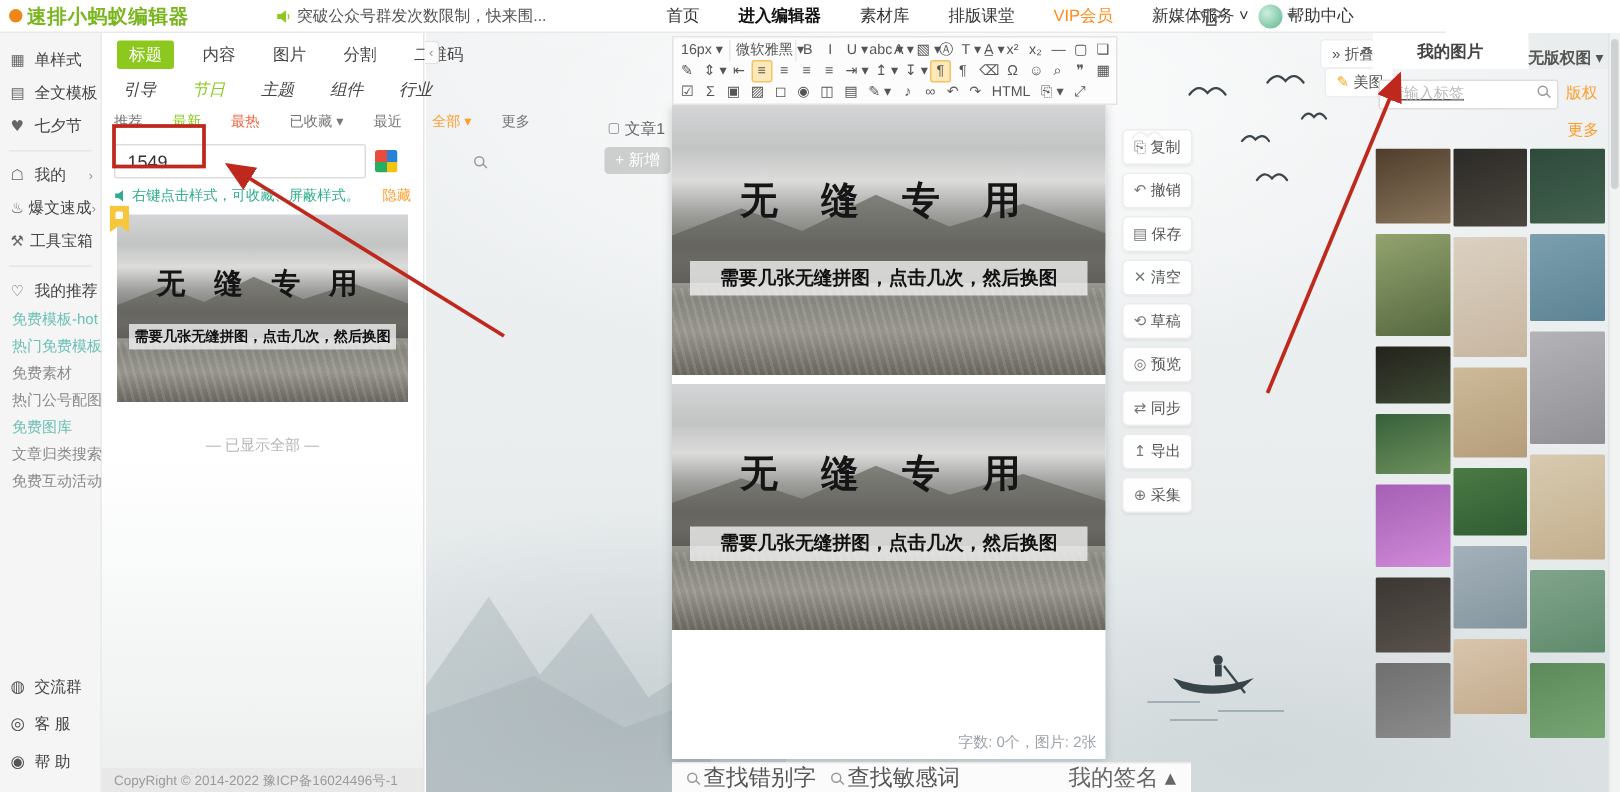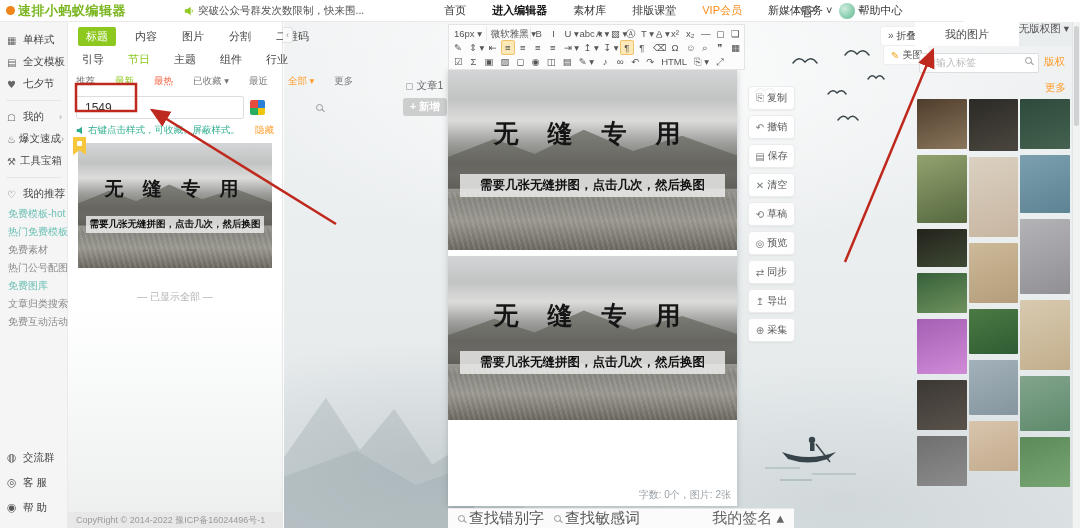--- a/index.html
+++ b/index.html
@@ -40,21 +40,21 @@
   #sb-bottom .sb-item { height:25px; }
   #sb-bottom .ic { font-size:11px; color:#555; }
 
   
   #panel { position:absolute; left:68px; top:22px; width:215px; height:506px; background:#fff;
     border-right:1px solid #e6e6e6; z-index:20; display:flex; flex-direction:column; }
   #tabs1 { display:flex; align-items:center; gap:13px; padding:5px 10px 3px 10px; }
   #tabs1 .tab { font-size:11px; color:#444; padding:2px 6px; cursor:pointer; white-space:nowrap; }
   #tabs1 .tab.active { background:#8cc81e; color:#fff; border-radius:2px; padding:2px 8px; }
   #tabs2 { display:flex; align-items:center; gap:24px; padding:3px 10px 4px 14px; }
-  #tabs2 .tab { font-size:11px; color:#444; cursor:pointer; white-space:nowrap; }
+  #tabs2 .tab { font-size:11px; color:#444; cursor:pointer; white-space:nowrap;font-style:italic; }
   #tabs2 .tab.green { color:#8cc81e; }
   #filters { display:flex; align-items:center; gap:20px; padding:4px 6px 4px 8px; }
   #filters .flt { font-size:9.5px; color:#777; cursor:pointer; white-space:nowrap; }
   #filters .flt.green { color:#8cc81e; }
   #filters .flt.red { color:#f2603b; }
   #filters .flt.orange { color:#ff9d2b; }
   #search-row { display:flex; align-items:center; margin:4px 8px 2px 8px; gap:6px; }
   #panel-search { width:168px; height:23px; border:1px solid #ddd; border-radius:2px; font-size:12px;
     color:#333; padding:0 22px 0 8px; outline:none; }
   #panel-search-mag { position:absolute; left:248px; margin-top:0; }
@@ -108,21 +108,21 @@
   #mist1 { left:0; top:320px; width:190px; height:186px;
     clip-path:polygon(0 62%,22% 30%,40% 58%,58% 36%,78% 66%,100% 52%,100% 100%,0 100%); }
   #mist2 { left:0; top:420px; width:240px; height:86px; opacity:.18;
     clip-path:polygon(0 40%,30% 10%,55% 50%,80% 25%,100% 55%,100% 100%,0 100%); }
 
   #article-tab { position:absolute; left:121px; top:57px; display:flex; align-items:center;
     font-size:10.5px; color:#666; cursor:pointer; }
   #article-tab .ic { font-size:9px; margin-right:3px; color:#888; }
   #add-btn { position:absolute; left:119px; top:76px; width:44px; height:18px;
     background:rgba(165,165,165,.5); border:none; border-radius:3px; color:#fff; font-size:10.5px;
-    cursor:pointer;font-weight:bold; }
+    cursor:pointer; }
 
   
   #toolbar { position:absolute; left:164px; top:2px; width:297px; height:46px; background:#fcfcfc;
     border:1px solid #e4e4e4; display:flex; flex-direction:column; justify-content:space-around;
     padding:1px 2px; z-index:5; }
   .tb-row { display:flex; align-items:center; gap:1px; height:14px; }
   .tb-btn { min-width:14px; padding:0 2px; text-align:center; font-size:9.5px; color:#555;
     cursor:pointer; white-space:nowrap; line-height:13px; border:1px solid transparent; border-radius:2px; }
   .tb-btn.select { color:#555; border-right:1px solid #e8e8e8; border-radius:0; padding-right:20px; }
   .tb-btn.hl { background:#fde9b8; border-color:#f0c36b; }
@@ -150,28 +150,28 @@
   .rail-btn .ic { font-size:10px; color:#777; }
   #collapse-btn { position:absolute; left:596px; top:4px; background:#fff; border:1px solid #eee;
     border-radius:3px; padding:2px 7px; font-size:10px; color:#555; cursor:pointer; z-index:8; }
   #beautify-btn { position:absolute; left:599px; top:23px; background:#fff; border:1px solid #eee;
     border-radius:3px; padding:2px 7px; font-size:10px; color:#555; cursor:pointer; z-index:8;
     display:flex; align-items:center; gap:3px; }
   #beautify-btn .ic { color:#f5a623; font-size:10px; }
 
   
   #gallery { position:absolute; left:915px; top:22px; width:157px; height:506px; z-index:10; }
-  #gal-header { position:relative; height:24px; background:rgba(233,236,236,.85); display:flex; align-items:flex-start; }
+  #gal-header { position:relative; height:24px; background:rgba(233,236,236,.85); display:flex; align-items:flex-end;font-weight:bold; }
   #gal-tab { width:112px; height:24px; background:#fff; font-size:11px; color:#444;
     display:flex; align-items:center; justify-content:center; cursor:pointer; }
   #gal-dropdown { margin-left:auto; margin-right:3px; font-size:10.5px; color:#555; cursor:pointer; white-space:nowrap; }
   #gal-search-row { display:flex; align-items:center; margin:6px 2px 0 4px; gap:5px; }
   #gal-search-box { position:relative; }
   #gal-search { width:120px; height:20px; border:1px solid #ddd; border-radius:2px; background:#fff;
-    font-size:10px; color:#555; padding:0 18px 0 6px; outline:none; }
+    font-size:10px; color:#555; padding:0 18px 0 6px; outline:none;text-decoration:underline; }
   #gal-search::placeholder { color:#bbb; }
   #gal-search-box .mag { position:absolute; right:7px; top:5px; }
   .orange-link { font-size:10.5px; color:#ff9d2b; cursor:pointer; white-space:nowrap; }
   #gal-more-row { text-align:right; margin:4px 6px 4px 0; }
   #grid { margin:0 2px 0 2px; height:430px; overflow:hidden; column-count:3; column-gap:2px; }
   .tile { width:100%; margin-bottom:2px; border-radius:1px; display:inline-block; cursor:pointer;
     break-inside:avoid; }
 
   
   #scroll-track { position:absolute; left:1072px; top:22px; width:8px; height:506px; background:#f1f2f2;

